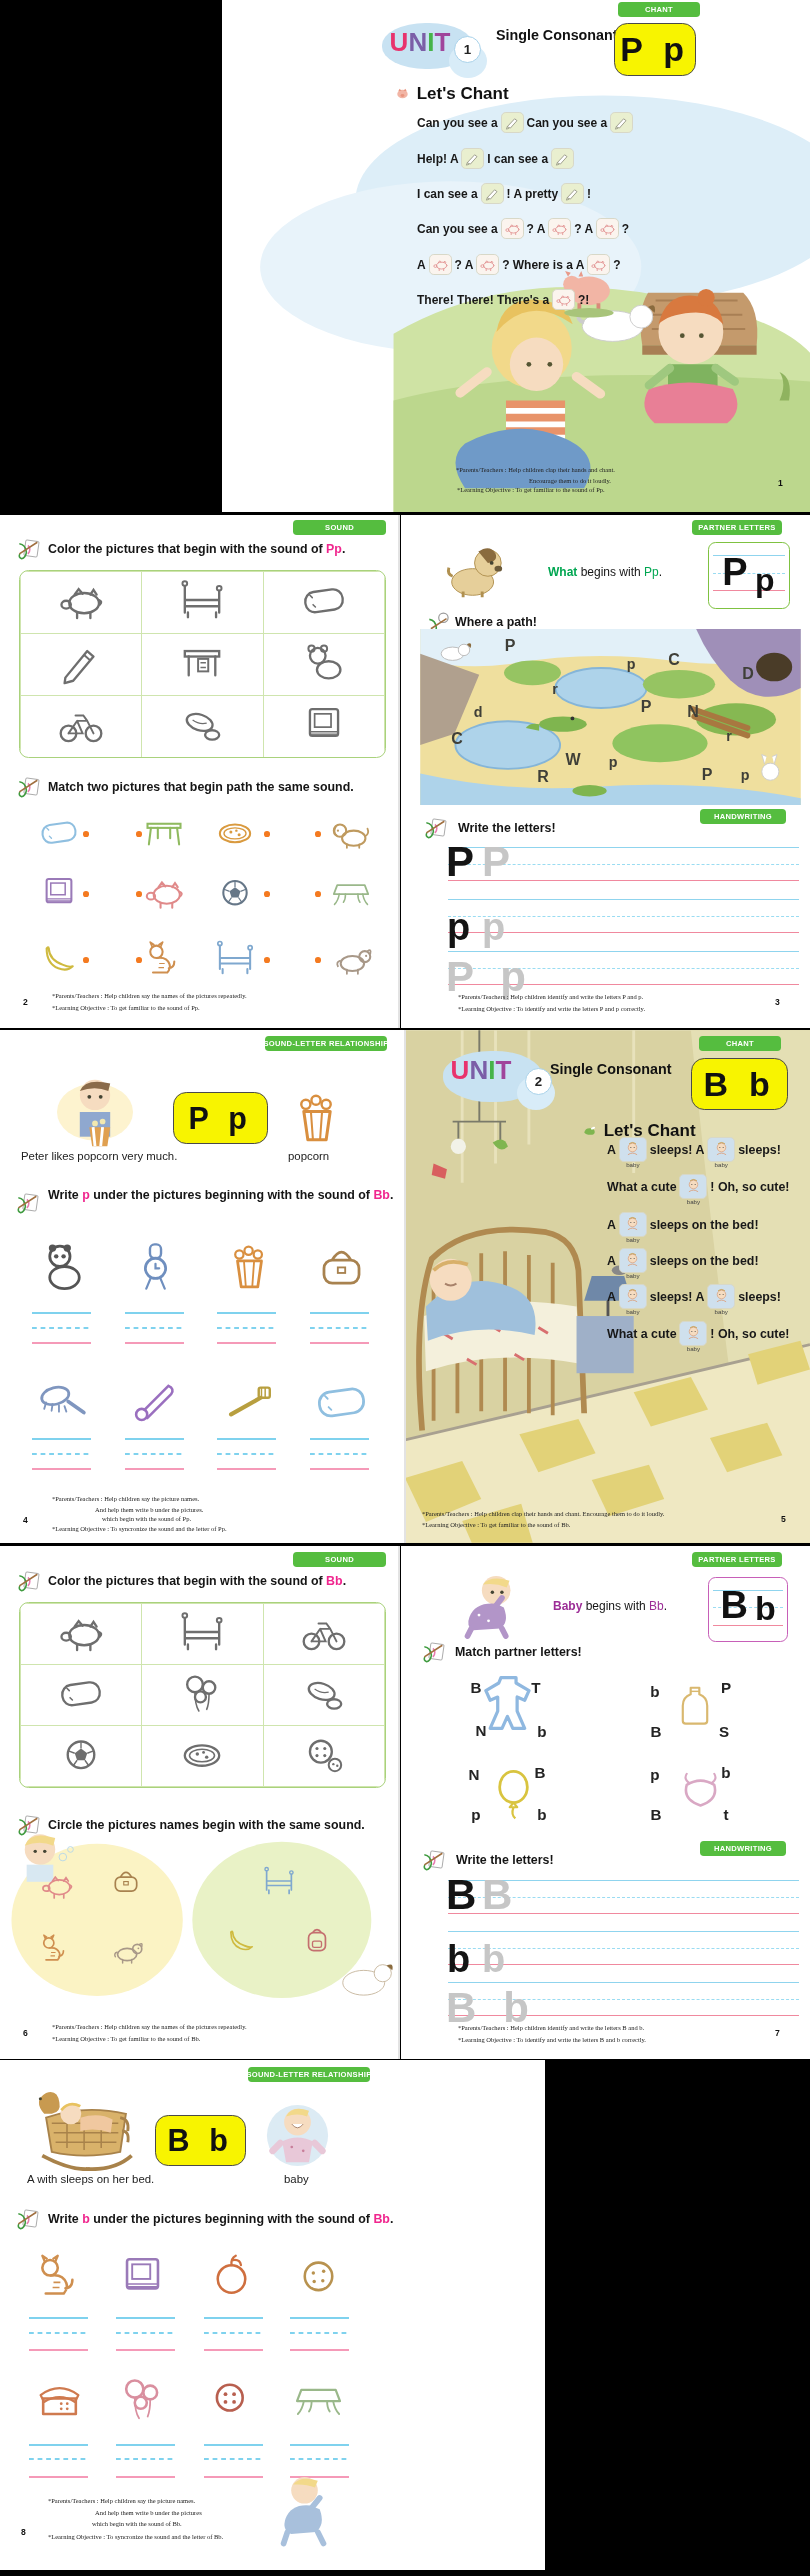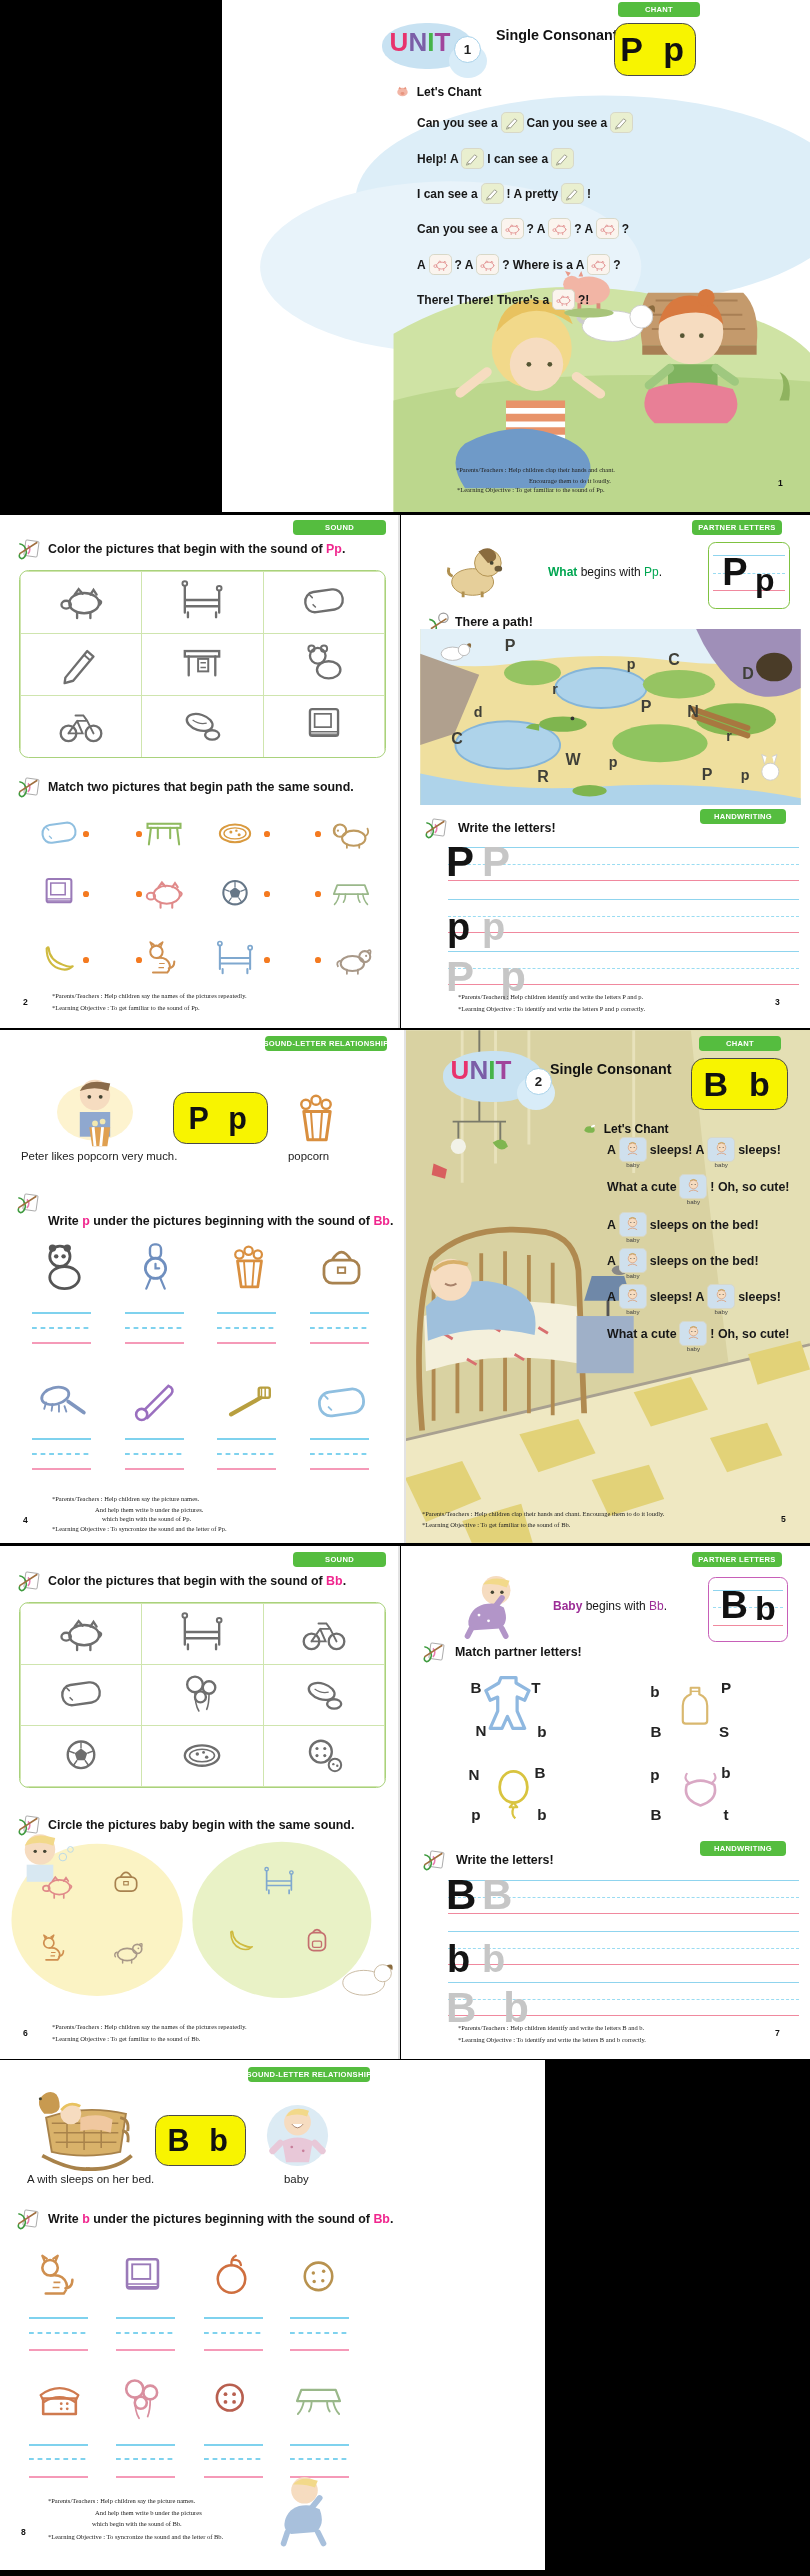--- a/index.html
+++ b/index.html
@@ -21,21 +21,21 @@
   .ptitle{position:absolute;font-weight:700;font-size:14.3px;color:#111;white-space:nowrap;}
   
   .chant-line{position:absolute;display:flex;align-items:center;gap:2.9px;font-weight:700;
               font-size:12px;color:#181818;white-space:nowrap;}
   .chip{display:inline-flex;align-items:center;justify-content:center;border-radius:4.8px;
         border:1px solid #d8d8c8;position:relative;}
   .chip svg{display:block;}
   .chip .cap{position:absolute;top:100%;left:0;right:0;text-align:center;font-weight:400;
              font-size:6.2px;color:#444;}
   .chant-head{position:absolute;display:flex;align-items:center;gap:5.7px;font-weight:700;
-              font-size:12px;color:#111;}
+              font-size:17px;color:#111;}
   
   .unit{position:absolute;}
   .unit .cloud{position:absolute;left:0;top:3.8px;width:91px;height:46px;background:#c8e2f2;
                border-radius:48%;}
   .unit .cloud2{position:absolute;left:67px;top:25px;width:38px;height:34px;background:#d8ecf8;
                 border-radius:50%;}
   .unit .word{position:absolute;left:7.6px;top:7.6px;font-weight:800;font-size:26px;letter-spacing:0;}
   .unit .num{position:absolute;left:72px;top:17px;width:25px;height:25px;border-radius:50%;
              background:#fff;border:1.9px solid #a8d2ea;display:flex;align-items:center;
              justify-content:center;font-size:13.3px;font-weight:700;color:#222;}
@@ -667,21 +667,21 @@
       <span class="ltr" style="left:13.3px;top:7.6px;font-size:38px">P</span>
       <span class="ltr" style="left:46px;top:19px;font-size:32px">p</span>
     </div>
 
     <svg class="task-ic" style="left:24px;top:95px" width="29" height="25" viewBox="0 0 64 64">
         <circle cx="42" cy="20" r="12" fill="none" stroke="#999" stroke-width="3"></circle>
         <path d="M6 24 q16 2 18 22 q-2 14 -12 16 q-9 -3 -5 -12" stroke="#3f9b3f" stroke-width="4" fill="none"></path>
         <path d="M10 48 L50 22" stroke="#a06f3f" stroke-width="4"></path>
       </svg>
     <div class="h-main" style="left:54px;top:100px">
-      <span>There a path!</span></div>
+      <span>Where a path!</span></div>
 
     <div class="mapwrap" style="left:19px;top:114px;width:381px;height:176px">
       <svg width="381" height="176" viewBox="0 0 400 185">
         <rect width="400" height="185" fill="#efdf9e"></rect>
         <path d="M0 0 h400 v26 q-60 16 -130 8 q-90 -12 -170 2 q-55 8 -100 -4 z" fill="#e2f0f8"></path>
         <path d="M290 0 h110 v62 q-42 22 -74 -8 q-22 -22 -36 -54 z" fill="#9f8fb8"></path>
         <ellipse cx="372" cy="40" rx="19" ry="15" fill="#4a3c28"></ellipse>
         <path d="M0 26 l62 22 -26 62 -36 12 z" fill="#b0a08e"></path>
         <ellipse cx="190" cy="62" rx="48" ry="21" fill="#aed3ea" stroke="#85b5d8" stroke-width="2"></ellipse>
         <ellipse cx="92" cy="122" rx="55" ry="25" fill="#aed3ea" stroke="#85b5d8" stroke-width="2"></ellipse>
@@ -781,21 +781,21 @@
 
     <div class="caption" style="left:21px;top:120px">Peter likes popcorn very much.</div>
     <div class="caption" style="left:288px;top:120px">popcorn</div>
 
     <svg class="task-ic" style="left:14.3px;top:160px" width="29" height="25" viewBox="0 0 64 64">
         <rect x="20" y="12" width="34" height="40" rx="3" fill="#fff" stroke="#999" stroke-width="2" transform="rotate(8 37 32)"></rect>
         <path d="M28 24 q10 10 0 22" stroke="#e87ab0" stroke-width="4" fill="none"></path>
         <path d="M6 20 q16 2 18 22 q-2 14 -12 16 q-9 -3 -5 -12" stroke="#3f9b3f" stroke-width="4" fill="none"></path>
         <path d="M6 46 L52 16" stroke="#a06f3f" stroke-width="4"></path>
       </svg>
-    <div class="h-main" style="left:48px;top:184px">
+    <div class="h-main" style="left:48px;top:158px">
       <span>Write </span><span class="pink">p</span><span> under the pictures beginning with the sound of </span><span class="pink">Bb</span><span>.</span>
     </div>
 
     <div id="p4-ex" class="abs" style="left:0;top:0;width:405px;height:513px">
         <div class="icbox" style="left: 33px; top: 207px; width: 63px; height: 63px;">
           <span style="color: rgb(85, 85, 85);"><svg width="59" height="59" viewBox="0 0 64 64">
               <use href="#sym-panda"></use>
             </svg></span>
         </div>
         <div class="wl blue" style="left: 32px; top: 282px; width: 59px;"></div>
@@ -1089,21 +1089,21 @@
         </div>
       </div>
 
     <svg class="task-ic" style="left:15.2px;top:266px" width="29" height="25" viewBox="0 0 64 64">
         <rect x="20" y="12" width="34" height="40" rx="3" fill="#fff" stroke="#999" stroke-width="2" transform="rotate(8 37 32)"></rect>
         <path d="M28 24 q10 10 0 22" stroke="#e87ab0" stroke-width="4" fill="none"></path>
         <path d="M6 20 q16 2 18 22 q-2 14 -12 16 q-9 -3 -5 -12" stroke="#3f9b3f" stroke-width="4" fill="none"></path>
         <path d="M6 46 L52 16" stroke="#a06f3f" stroke-width="4"></path>
       </svg>
     <div class="h-main" style="left:48px;top:272px">
-      <span>Circle the pictures baby begin with the same sound.</span></div>
+      <span>Circle the pictures names begin with the same sound.</span></div>
 
     <svg class="abs" style="left:0;top:286px" width="398" height="172" viewBox="0 0 418 180">
       <ellipse cx="102" cy="92" rx="90" ry="80" fill="#fbf3c4"></ellipse>
       <ellipse cx="296" cy="92" rx="94" ry="82" fill="#e9f2c6"></ellipse>
 
       <circle cx="42" cy="18" r="16" fill="#f6dcc0"></circle>
       <path d="M26 14 q6 -16 32 -8 l-2 8 q-14 -6 -30 0 z" fill="#f2d98a"></path>
       <circle cx="37" cy="20" r="1.8" fill="#443"></circle>
         <circle cx="47" cy="20" r="1.8" fill="#443"></circle>
       <path d="M28 34 h28 v18 h-28 z" fill="#d8e8f2"></path>

